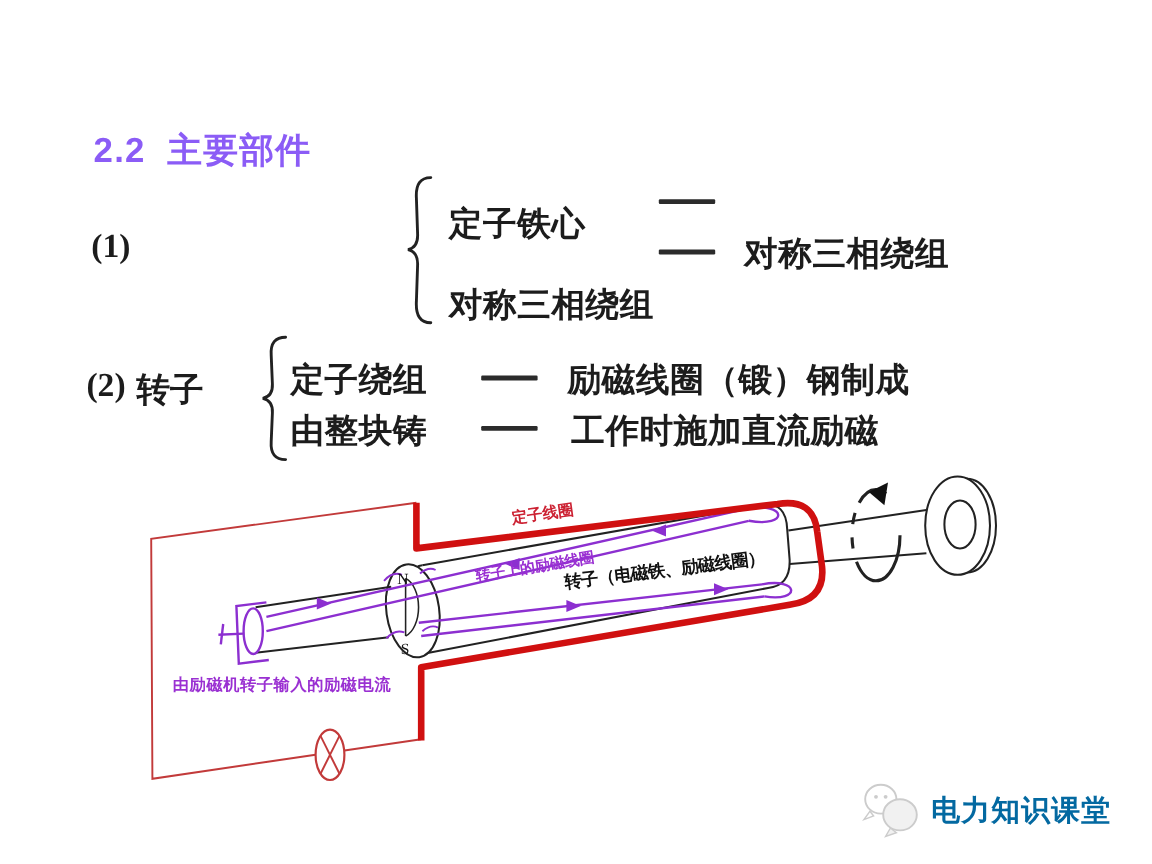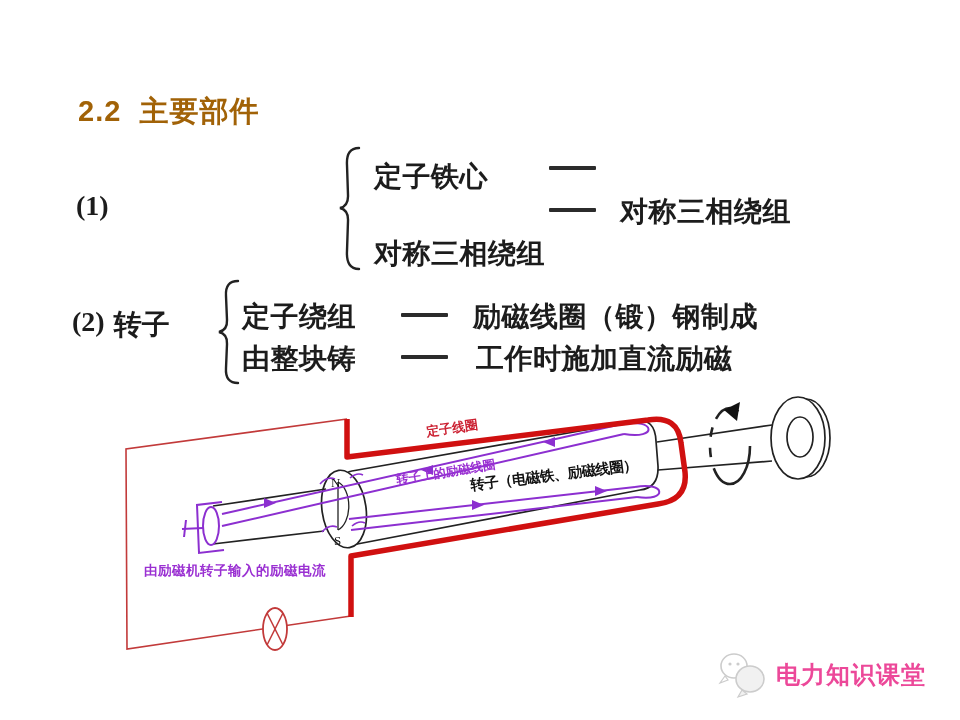--- a/index.html
+++ b/index.html
@@ -1,23 +1,23 @@
 <!DOCTYPE html>
 <html><head>
 <meta charset="utf-8">
 <style>
   html,body{margin:0;padding:0;background:#fff;}
   .slide{
     position:relative;width:960px;height:720px;background:#ffffff;overflow:hidden;
     font-family:"Liberation Serif","DejaVu Serif",serif;color:#1c1c1c;
   }
   .title{
-    position:absolute;left:78px;top:92px;
+    position:absolute;left:78px;top:106px;
     font-family:"Liberation Sans","DejaVu Sans",sans-serif;
-    font-size:29px;font-weight:600;color:#a16207;white-space:pre;letter-spacing:1px;
+    font-size:29px;font-weight:600;color:#8b5cf6;white-space:pre;letter-spacing:1px;
   }
   .sec-head{position:absolute;display:flex;gap:9px;font-size:28px;font-weight:600;white-space:pre;}
   .sec-head .num{font-weight:700;}
   .part,.desc{position:absolute;font-size:28px;font-weight:600;white-space:pre;letter-spacing:0.5px;}
   .dash{position:absolute;height:4px;background:#2b2b2b;border-radius:1px;}
   .brace{position:absolute;}
   .brace path{stroke:#222;stroke-width:2.4;fill:none;stroke-linecap:round;}
   .diagram{position:absolute;left:100px;top:390px;}
   .thin-red{stroke:#c23a3a;stroke-width:1.6;fill:none;}
   .lamp-body{stroke:#c23a3a;stroke-width:1.8;fill:#ffffff;}
@@ -32,37 +32,37 @@
   .diagram text{font-family:"Liberation Serif","DejaVu Serif",serif;}
   .t-red{fill:#cc2233;font-size:13px;font-weight:700;}
   .t-purple-sm{fill:#9a30d2;font-size:12.5px;font-weight:700;}
   .t-purple{fill:#9a30d2;font-size:13.5px;font-weight:700;letter-spacing:0.5px;}
   .t-black{fill:#111111;font-size:14.5px;font-weight:700;letter-spacing:-0.5px;}
   .t-ns{fill:#111111;font-size:13px;}
   .wm-logo{position:absolute;left:714px;top:650px;}
   .wm-text{
     position:absolute;left:776px;top:659px;
     font-family:"Liberation Sans","DejaVu Sans",sans-serif;
-    font-size:24px;font-weight:700;color:#ec4899;letter-spacing:1px;white-space:pre;
+    font-size:24px;font-weight:700;color:#0369a1;letter-spacing:1px;white-space:pre;
   }
 </style>
 </head>
 <body>
 
 <div class="slide">
 
   <div class="title">2.2  主要部件</div>
 
   <div class="sec-head" style="left:76px;top:190px;">
     <span class="num">(1)</span>
   </div>
   <svg class="brace" style="left:337px;top:145px;" width="26" height="130">
     <path d="M22,3 Q9,3 10,20 L11,50 Q11.5,61 3,63 Q11.5,65 11,76 L10,106 Q9,124 22,124"></path>
   </svg>
-  <div class="part" style="left:374px;top:158px;">定子铁心</div>
+  <div class="part" style="left:374px;top:168px;">定子铁心</div>
   <div class="part" style="left:374px;top:235px;">对称三相绕组</div>
   <div class="dash" style="left:549px;top:166px;width:47px;"></div>
   <div class="dash" style="left:549px;top:208px;width:47px;"></div>
   <div class="desc" style="left:620px;top:193px;text-align:right;">对称三相绕组</div>
 
   <div class="sec-head" style="left:72px;top:306px;">
     <span class="num">(2)</span>
     <span class="nm">转子</span>
   </div>
   <svg class="brace" style="left:216px;top:278px;" width="26" height="110">

